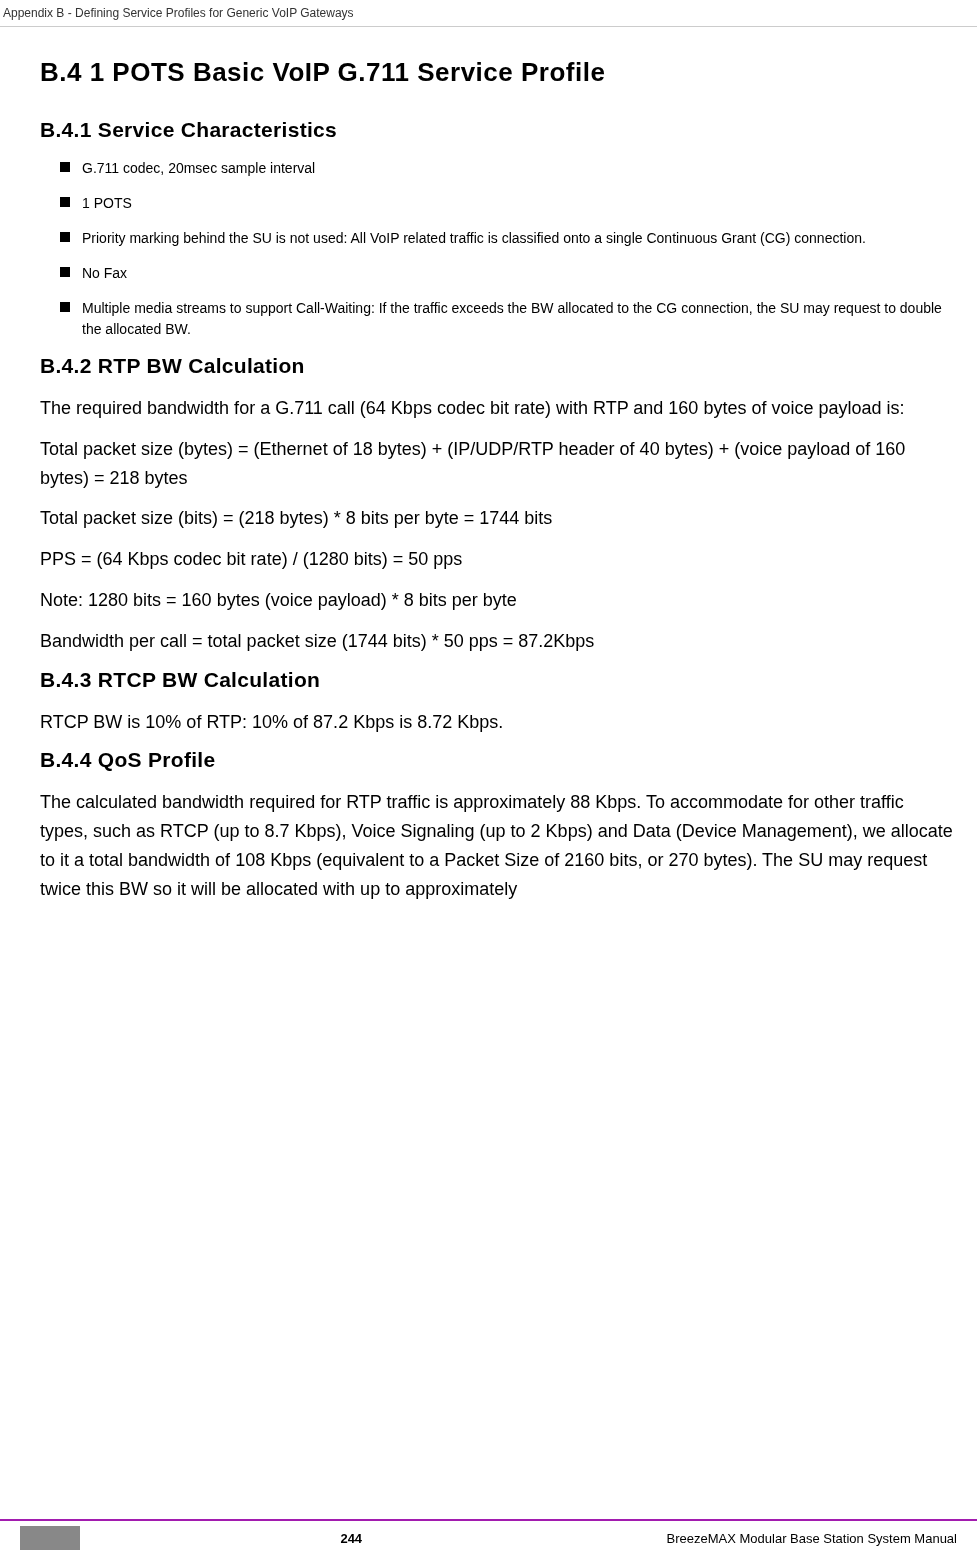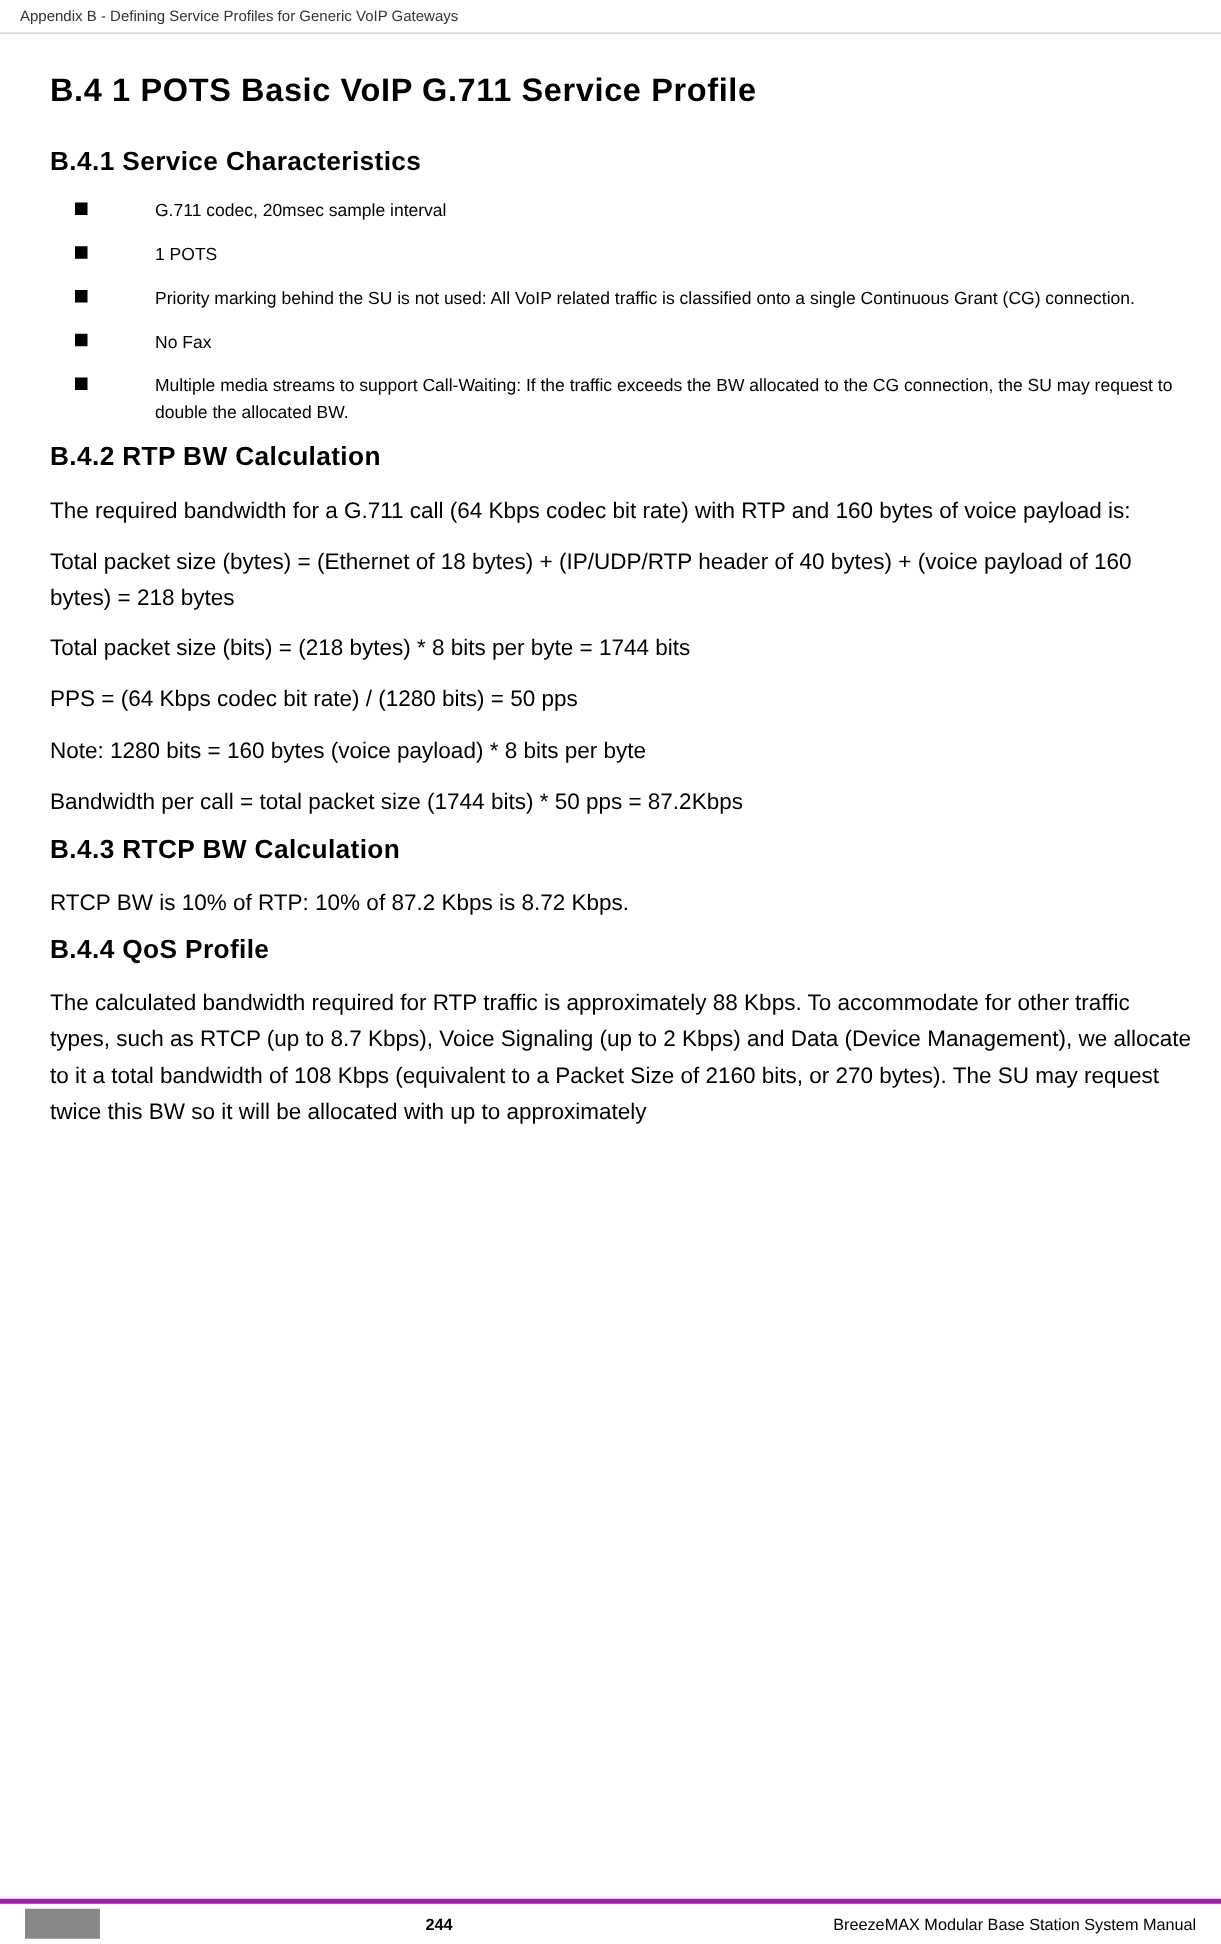--- a/index.html
+++ b/index.html
@@ -9,21 +9,21 @@
       font-size: 14px;
       color: #000;
       background: #fff;
       width: 977px;
       min-height: 1555px;
       position: relative;
     }
 
     .top-bar {
       border-bottom: 1px solid #ccc;
-      padding: 6px 16px;
+      padding: 6px 3px;
       font-size: 12px;
       color: #333;
     }
 
     .content {
       padding: 20px 24px 80px 40px;
     }
 
     .section-title-main {
       font-size: 26px;
@@ -50,21 +50,20 @@
       margin: 0 0 10px 20px;
       padding: 0;
     }
 
     .bullet-list li {
       display: flex;
       align-items: flex-start;
       margin-bottom: 14px;
       font-size: 14px;
       line-height: 1.5;
-      gap: 42px;
     }
 
     .bullet-square {
       display: inline-block;
       width: 10px;
       height: 10px;
       background: #000;
       flex-shrink: 0;
       margin-top: 4px;
       margin-right: 12px;
@@ -76,21 +75,21 @@
       margin-bottom: 12px;
       color: #000;
     }
 
     .footer-bar {
       position: absolute;
       bottom: 0;
       left: 0;
       right: 0;
       height: 36px;
-      border-top: 4px solid #a21caf;
+      border-top: 2px solid #a21caf;
       display: flex;
       align-items: center;
       justify-content: space-between;
       padding: 0 20px;
       background: #fff;
     }
 
     .footer-page-num {
       font-size: 13px;
       font-weight: bold;

